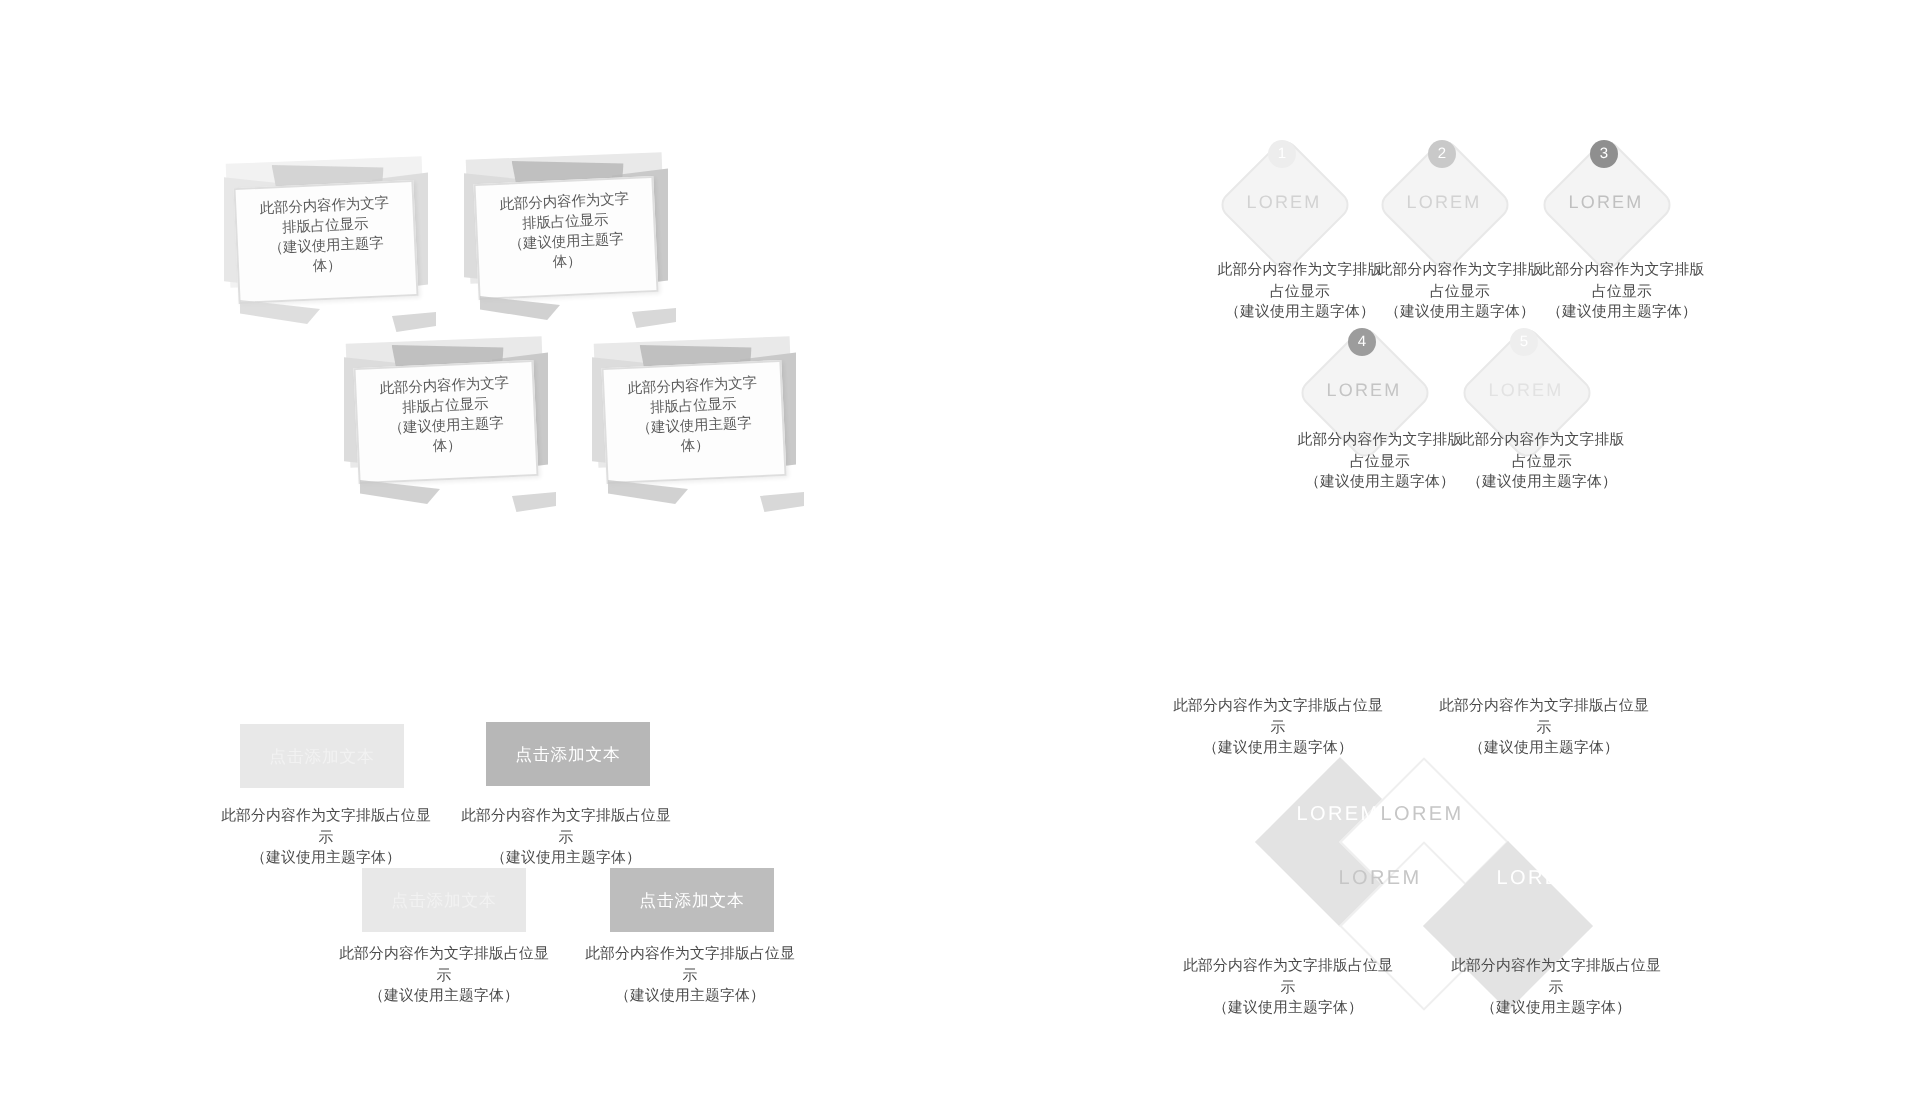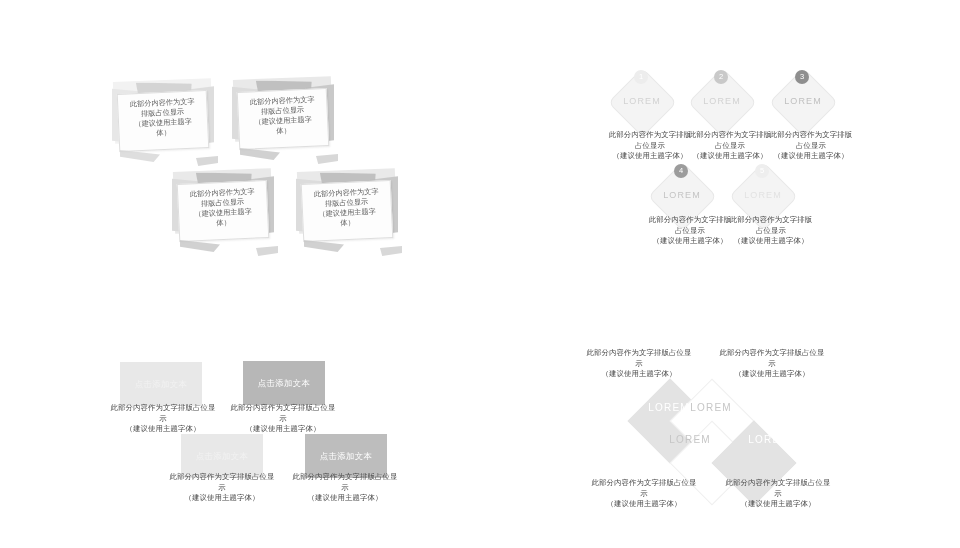--- a/index.html
+++ b/index.html
@@ -140,21 +140,21 @@
     font-family: "Liberation Sans", "DejaVu Sans", sans-serif;
     font-size: 7.5px;
     line-height: 14px;
     text-align: center;
   }
 
   
   .addbtn {
     position: absolute;
     width: 82px;
-    height: 44px;
+    height: 32px;
     background: #e2e2e2;
     display: flex;
     align-items: center;
     justify-content: center;
     font-family: "Liberation Serif", "DejaVu Serif", serif;
     font-size: 8.4px;
     letter-spacing: .4px;
     color: #ededed;
   }
   .addbtn.dark {

